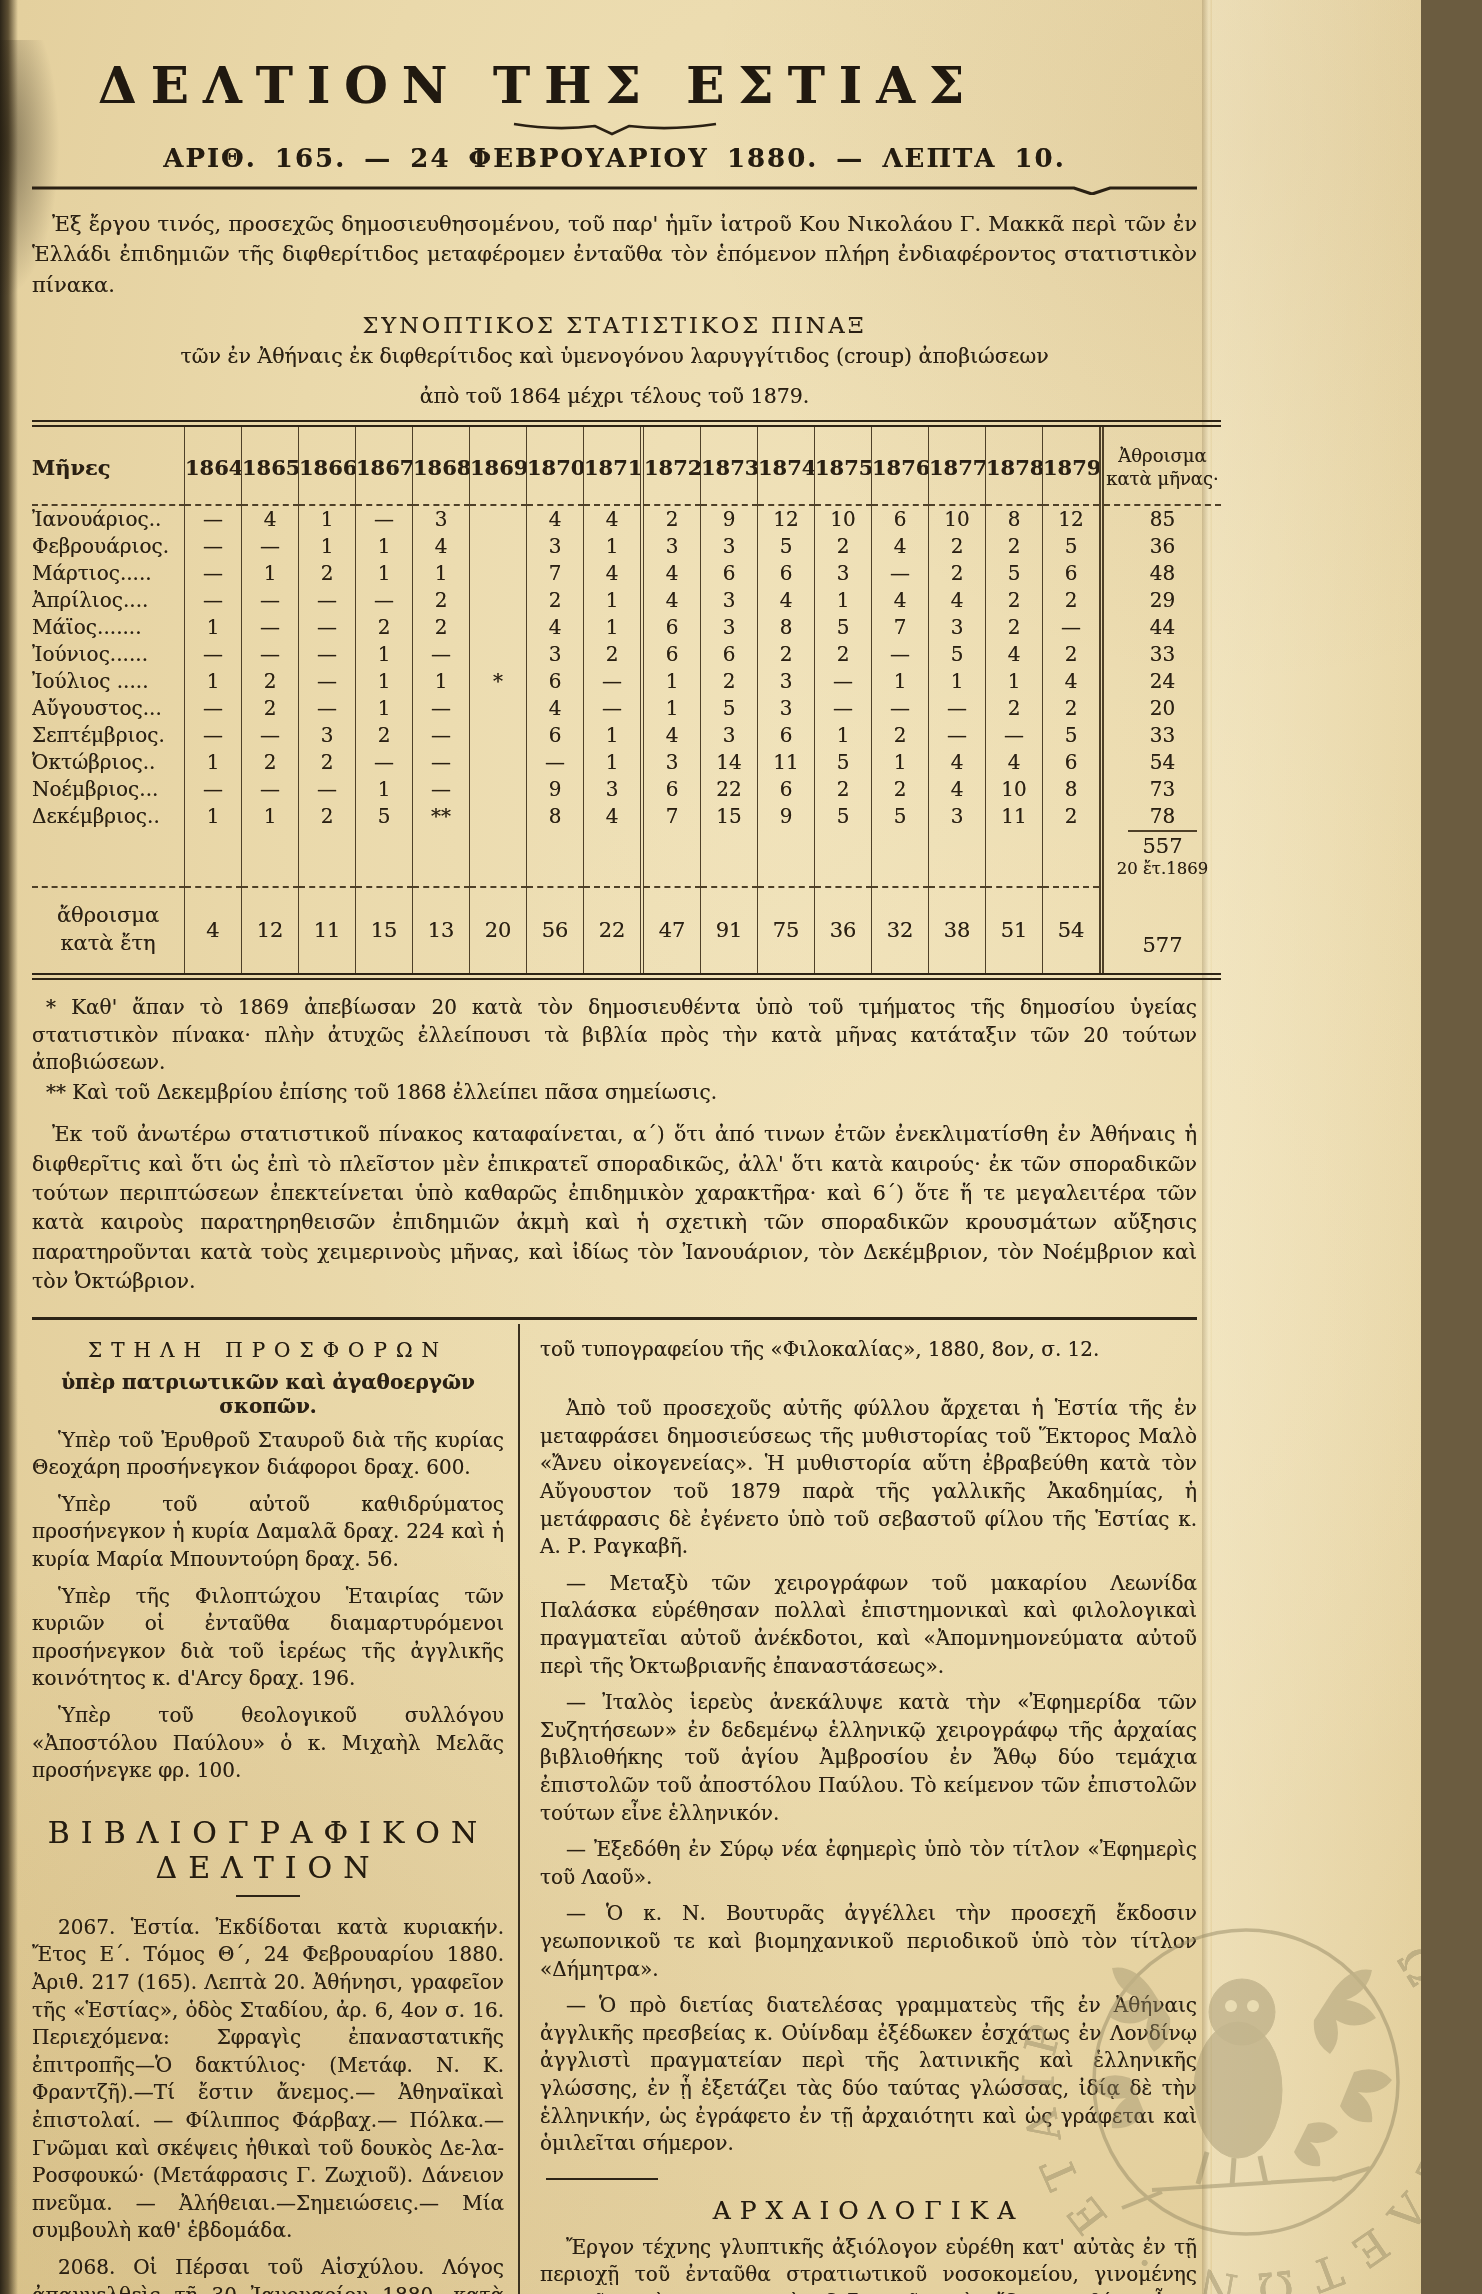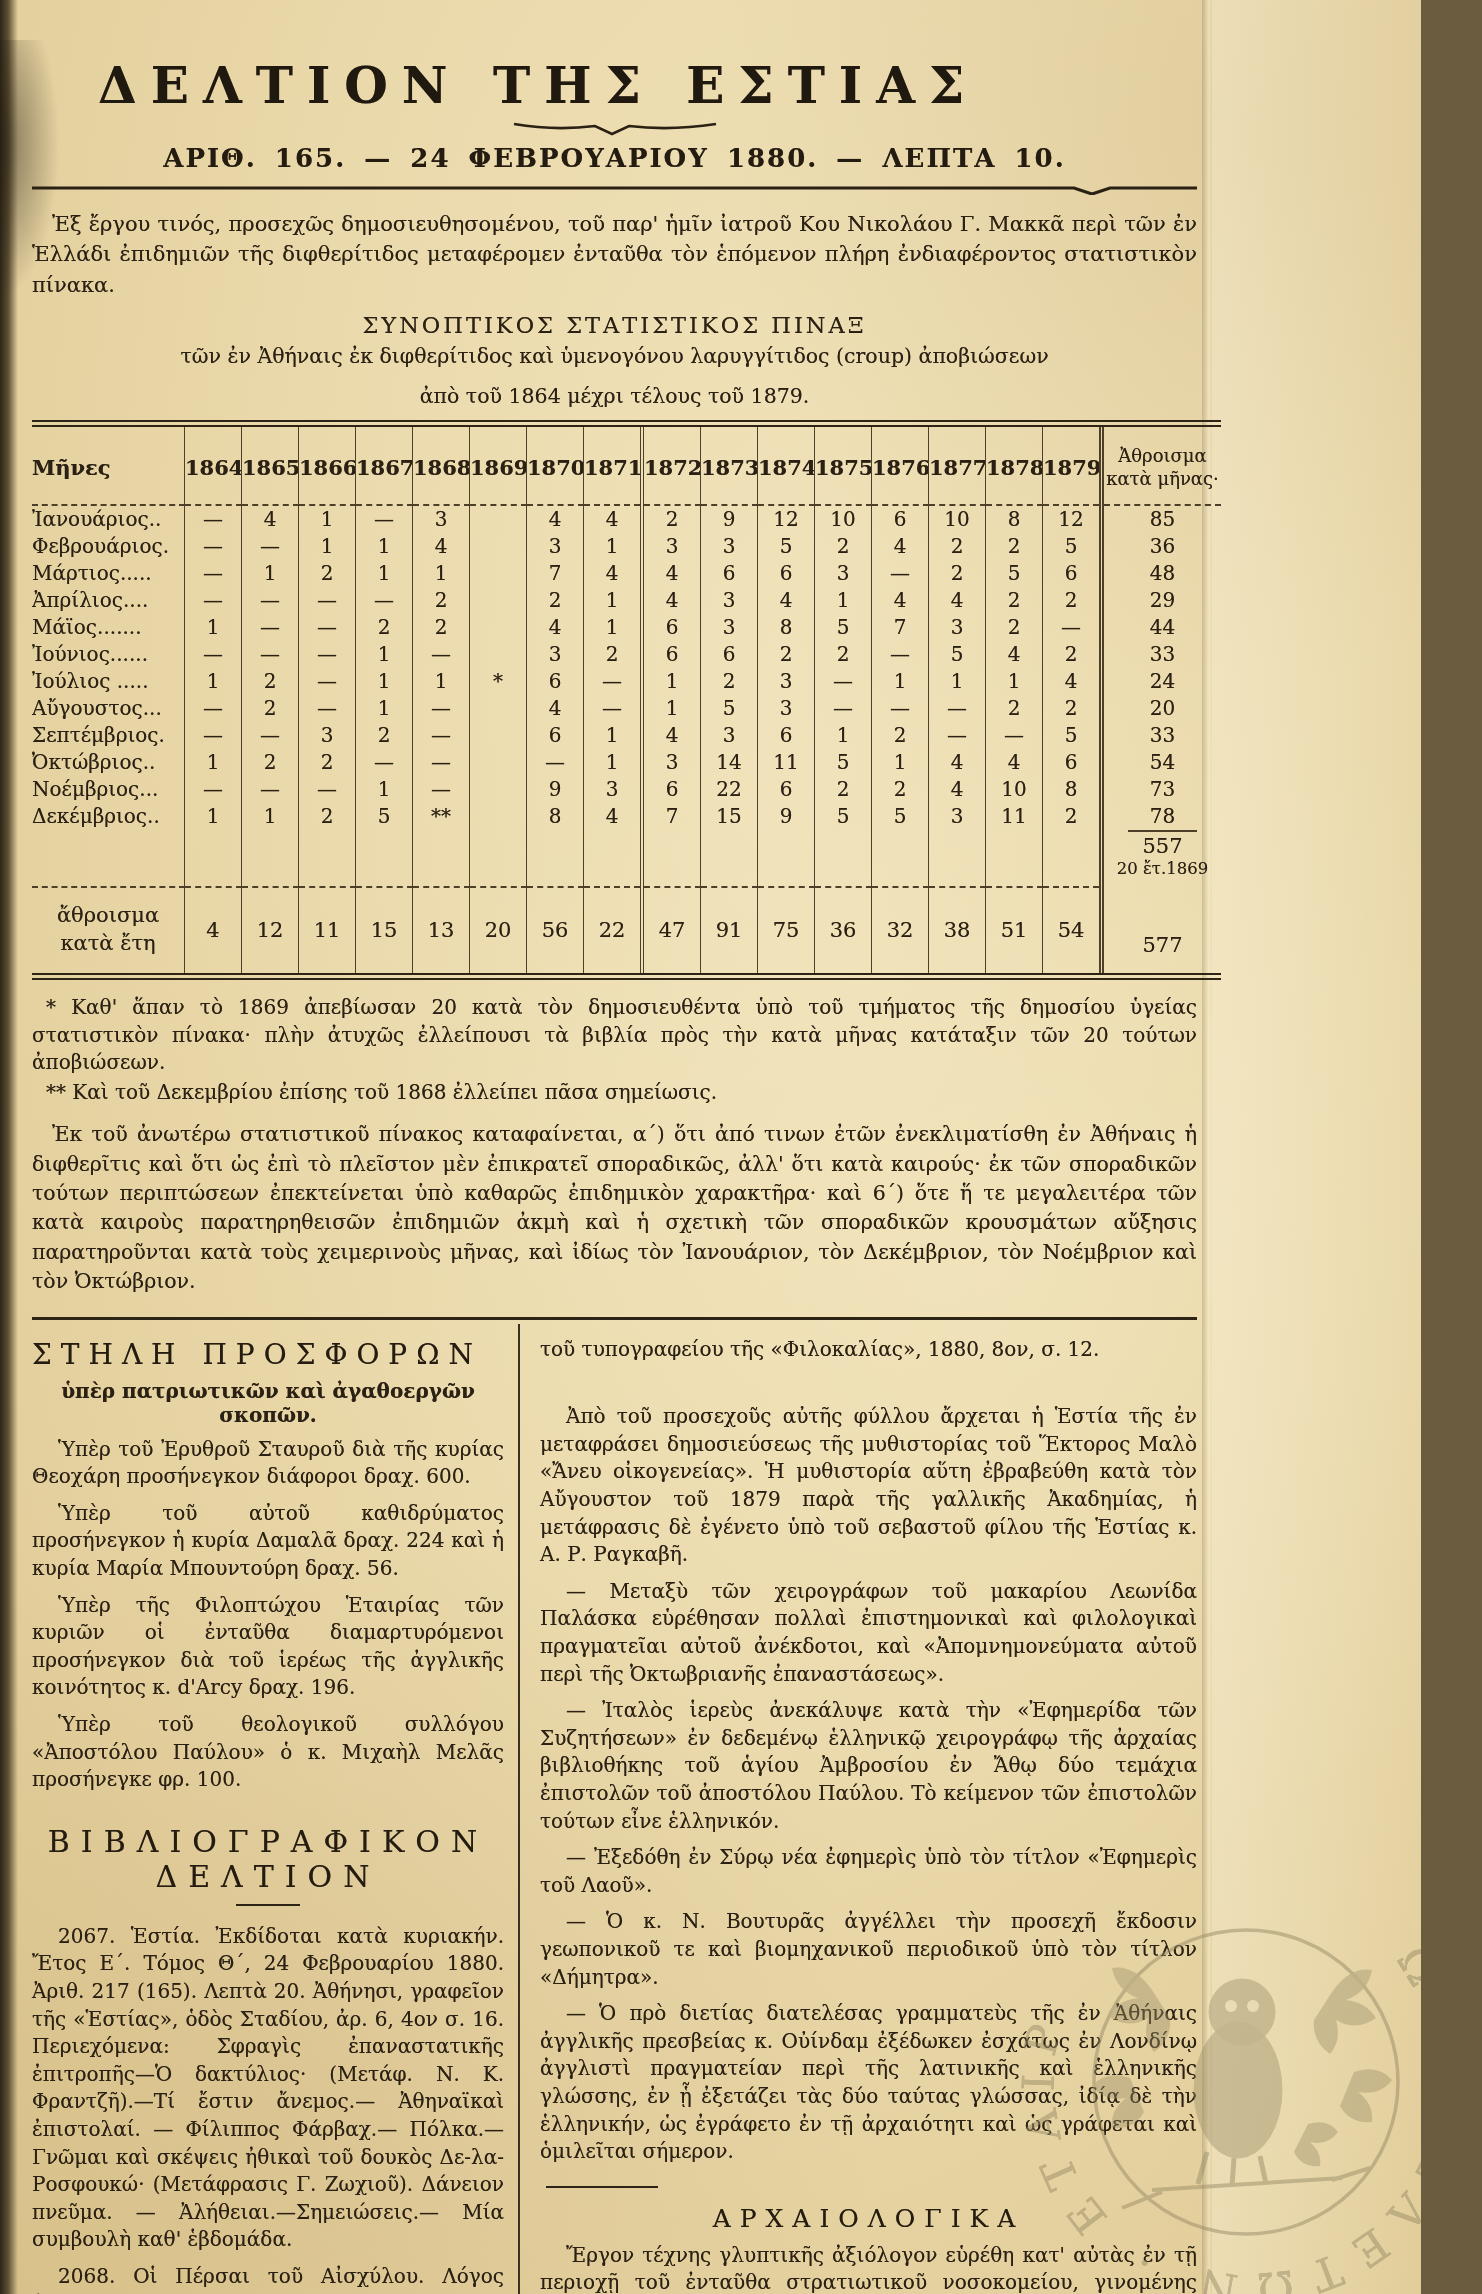--- a/index.html
+++ b/index.html
@@ -59,21 +59,21 @@
 
   .footnotes{margin-top:14px;font-size:20px;line-height:1.38;text-align:justify;}
   .footnotes p{margin:0 0 2px 0;text-indent:14px;}
   .analysis{margin-top:14px;font-size:20.5px;line-height:1.43;text-align:justify;text-indent:20px;}
   .rule2{border:none;border-top:3.5px solid #2d2416;margin:16px 0 0 0;}
 
   .cols{display:flex;margin-top:4px;align-items:stretch;}
   .col-left{width:472px;padding-right:14px;}
   .col-right{flex:1;border-left:2px solid #3b3120;padding-left:20px;}
 
-  .h-offers{font-size:28px;letter-spacing:9px;margin-top:14px;color:#241c10;}
+  .h-offers{text-align:center;font-size:20px;letter-spacing:9px;margin-top:14px;color:#241c10;}
   .h-offers-sub{text-align:center;font-size:20px;font-weight:bold;margin-top:8px;}
   .para{font-size:20px;line-height:1.38;text-align:justify;text-indent:26px;margin:9px 0 0 0;}
   .h-biblio{text-align:center;font-size:30px;letter-spacing:11px;margin-top:30px;color:#241c10;}
   .biblio-divider{width:64px;height:5px;border-top:2.5px solid #2d2416;margin:10px auto 12px auto;}
   .h-arch{text-align:center;font-size:25px;letter-spacing:9px;margin-top:10px;color:#241c10;}
   .short-rule{width:112px;border-top:2.5px solid #2d2416;margin:20px 0 16px 6px;}
 
   .stamp{position:absolute;left:1002px;top:1872px;z-index:6;opacity:.5;}
 </style>
 </head>
@@ -430,21 +430,21 @@
 
         <div class="h-biblio">ΒΙΒΛΙΟΓΡΑΦΙΚΟΝ ΔΕΛΤΙΟΝ</div>
         <div class="biblio-divider"></div>
         <p class="para">2067. Ἑστία. Ἐκδίδοται κατὰ κυριακήν. Ἔτος Ε΄. Τόμος Θ΄, 24 Φεβρουαρίου 1880. Ἀριθ. 217 (165). Λεπτὰ 20. Ἀθήνησι, γραφεῖον τῆς «Ἑστίας», ὁδὸς Σταδίου, ἀρ. 6, 4ον σ. 16. Περιεχόμενα: Σφραγὶς ἐπαναστατικῆς ἐπιτροπῆς—Ὁ δακτύλιος· (Μετάφ. Ν. Κ. Φραντζῆ).—Τί ἔστιν ἄνεμος.— Ἀθηναϊκαὶ ἐπιστολαί. — Φίλιππος Φάρβαχ.— Πόλκα.— Γνῶμαι καὶ σκέψεις ἠθικαὶ τοῦ δουκὸς Δε-λα-Ροσφουκώ· (Μετάφρασις Γ. Ζωχιοῦ). Δάνειον πνεῦμα. — Ἀλήθειαι.—Σημειώσεις.— Μία συμβουλὴ καθ' ἑβδομάδα.</p>
         <p class="para">2068. Οἱ Πέρσαι τοῦ Αἰσχύλου. Λόγος ἀπαγγελθεὶς τῇ 30 Ἰανουαρίου 1880, κατὰ τὴν ἐπέτειον ἑορτὴν τῶν σχολείων, ὑπὸ Δημητρίου Βενετοκλέους, διευθυντοῦ τοῦ ἐν Ἀλεξανδρείᾳ ἑλληνικοῦ Λυκείου τῆς ἑλληναιγυπτιακῆς κοινότητος. Τιμᾶται ἑνὸς φράγκου, ὑπὲρ τῆς ἐν Ἀλεξανδρείᾳ ἑλληνικῆς ἐλεήμονος ἑταιρίας. Ἐν Ἀλεξανδρείᾳ, τύποις Ξενοφῶντος Ν. Σάλτη, 1880, 8ον, σ. 20.</p>
 
       </div>
 
       <div class="col-right">
         <p class="para" style="text-indent:0;margin-top:12px;">τοῦ τυπογραφείου τῆς «Φιλοκαλίας», 1880, 8ον, σ. 12.</p>
-        <p class="para" style="margin-top:40px;">Ἀπὸ τοῦ προσεχοῦς αὐτῆς φύλλου ἄρχεται ἡ Ἑστία τῆς ἐν μεταφράσει δημοσιεύσεως τῆς μυθιστορίας τοῦ Ἕκτορος Μαλὸ «Ἄνευ οἰκογενείας». Ἡ μυθιστορία αὕτη ἐβραβεύθη κατὰ τὸν Αὔγουστον τοῦ 1879 παρὰ τῆς γαλλικῆς Ἀκαδημίας, ἡ μετάφρασις δὲ ἐγένετο ὑπὸ τοῦ σεβαστοῦ φίλου τῆς Ἑστίας κ. Α. Ρ. Ραγκαβῆ.</p>
+        <p class="para" style="margin-top:32px;">Ἀπὸ τοῦ προσεχοῦς αὐτῆς φύλλου ἄρχεται ἡ Ἑστία τῆς ἐν μεταφράσει δημοσιεύσεως τῆς μυθιστορίας τοῦ Ἕκτορος Μαλὸ «Ἄνευ οἰκογενείας». Ἡ μυθιστορία αὕτη ἐβραβεύθη κατὰ τὸν Αὔγουστον τοῦ 1879 παρὰ τῆς γαλλικῆς Ἀκαδημίας, ἡ μετάφρασις δὲ ἐγένετο ὑπὸ τοῦ σεβαστοῦ φίλου τῆς Ἑστίας κ. Α. Ρ. Ραγκαβῆ.</p>
         <p class="para">— Μεταξὺ τῶν χειρογράφων τοῦ μακαρίου Λεωνίδα Παλάσκα εὑρέθησαν πολλαὶ ἐπιστημονικαὶ καὶ φιλολογικαὶ πραγματεῖαι αὐτοῦ ἀνέκδοτοι, καὶ «Ἀπομνημονεύματα αὐτοῦ περὶ τῆς Ὀκτωβριανῆς ἐπαναστάσεως».</p>
         <p class="para">— Ἰταλὸς ἱερεὺς ἀνεκάλυψε κατὰ τὴν «Ἐφημερίδα τῶν Συζητήσεων» ἐν δεδεμένῳ ἑλληνικῷ χειρογράφῳ τῆς ἀρχαίας βιβλιοθήκης τοῦ ἁγίου Ἀμβροσίου ἐν Ἄθῳ δύο τεμάχια ἐπιστολῶν τοῦ ἀποστόλου Παύλου. Τὸ κείμενον τῶν ἐπιστολῶν τούτων εἶνε ἑλληνικόν.</p>
         <p class="para">— Ἐξεδόθη ἐν Σύρῳ νέα ἐφημερὶς ὑπὸ τὸν τίτλον «Ἐφημερὶς τοῦ Λαοῦ».</p>
         <p class="para">— Ὁ κ. Ν. Βουτυρᾶς ἀγγέλλει τὴν προσεχῆ ἔκδοσιν γεωπονικοῦ τε καὶ βιομηχανικοῦ περιοδικοῦ ὑπὸ τὸν τίτλον «Δήμητρα».</p>
         <p class="para">— Ὁ πρὸ διετίας διατελέσας γραμματεὺς τῆς ἐν Ἀθήναις ἀγγλικῆς πρεσβείας κ. Οὐίνδαμ ἐξέδωκεν ἐσχάτως ἐν Λονδίνῳ ἀγγλιστὶ πραγματείαν περὶ τῆς λατινικῆς καὶ ἑλληνικῆς γλώσσης, ἐν ᾗ ἐξετάζει τὰς δύο ταύτας γλώσσας, ἰδίᾳ δὲ τὴν ἑλληνικήν, ὡς ἐγράφετο ἐν τῇ ἀρχαιότητι καὶ ὡς γράφεται καὶ ὁμιλεῖται σήμερον.</p>
         <div class="short-rule"></div>
         <div class="h-arch">ΑΡΧΑΙΟΛΟΓΙΚΑ</div>
         <p class="para">Ἔργον τέχνης γλυπτικῆς ἀξιόλογον εὑρέθη κατ' αὐτὰς ἐν τῇ περιοχῇ τοῦ ἐνταῦθα στρατιωτικοῦ νοσοκομείου, γινομένης σκαφῆς πρὸς κατασκευὴν δεξαμενῆς. Τὸ εἴδομεν χθές. Εἶναι λίθου Πεντελησίου, εὑρέθη δὲ εἰς πολλὰ τεμάχια τεθραυσμένον ἔκπαλαι, περὶ τὰ τριάκοντα, ὧν τινα,</p>
       </div>
     </div>

